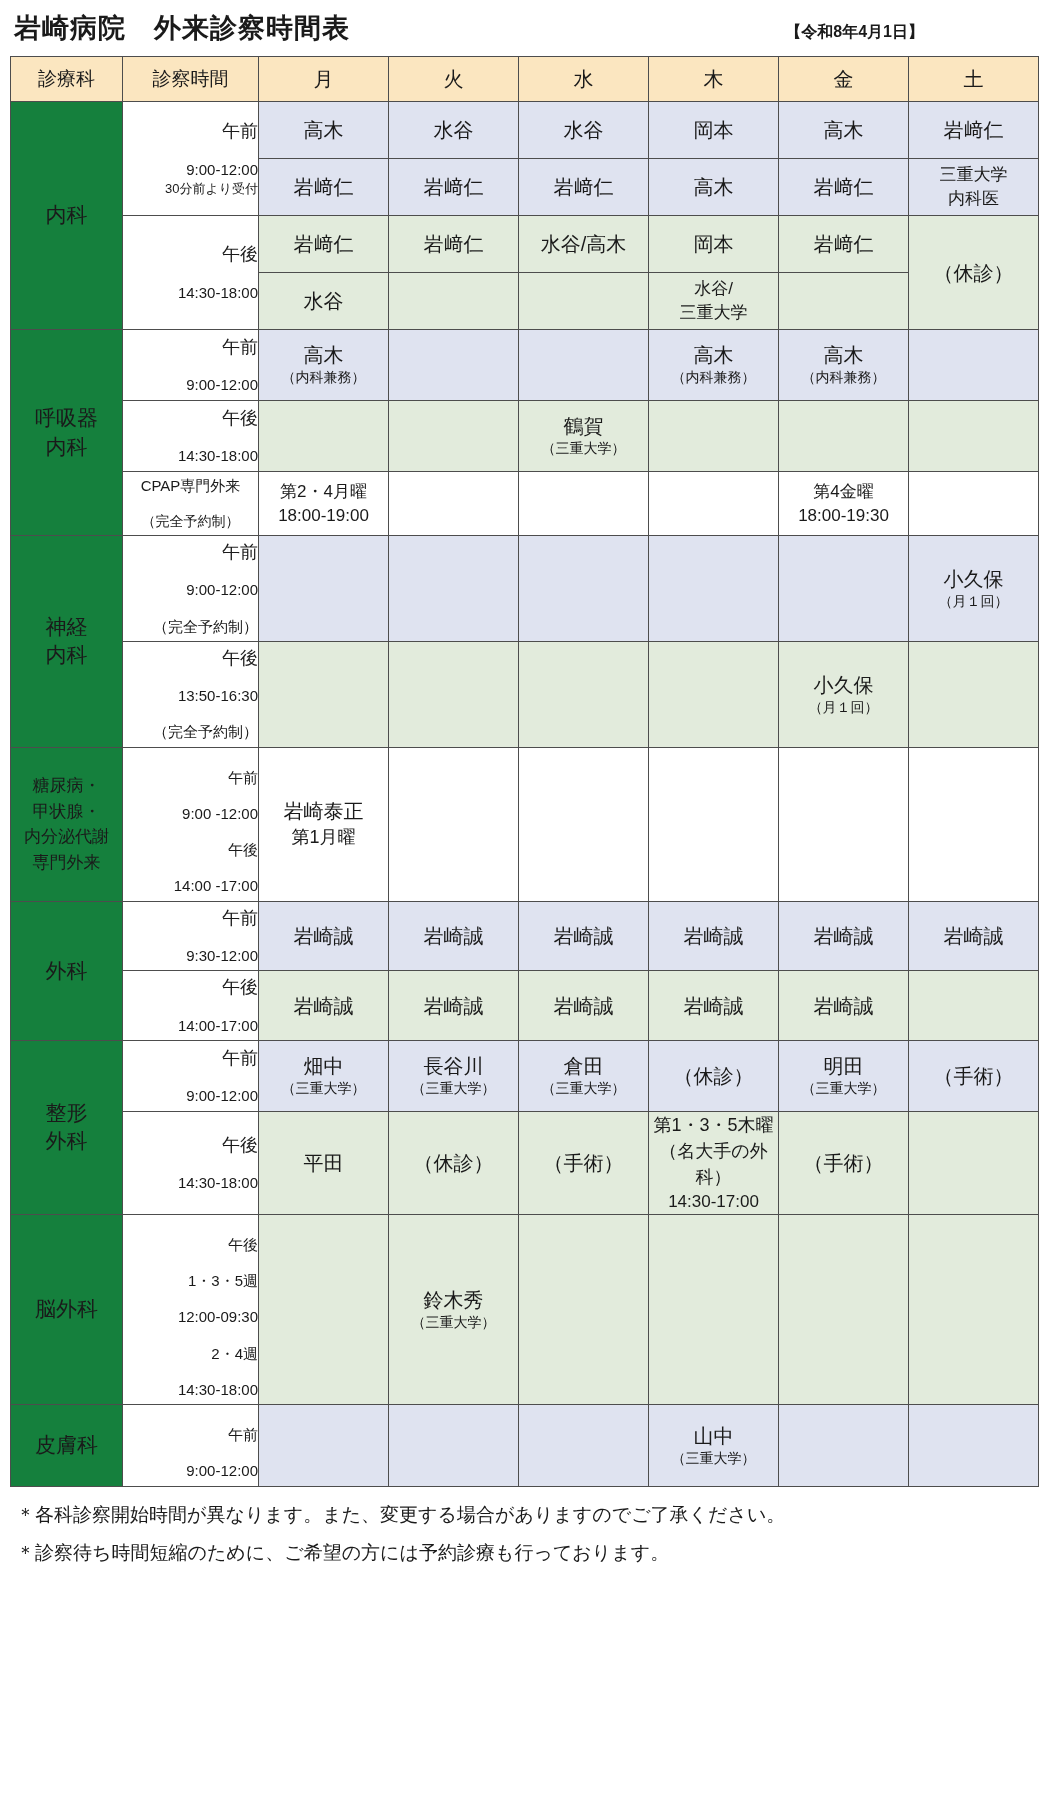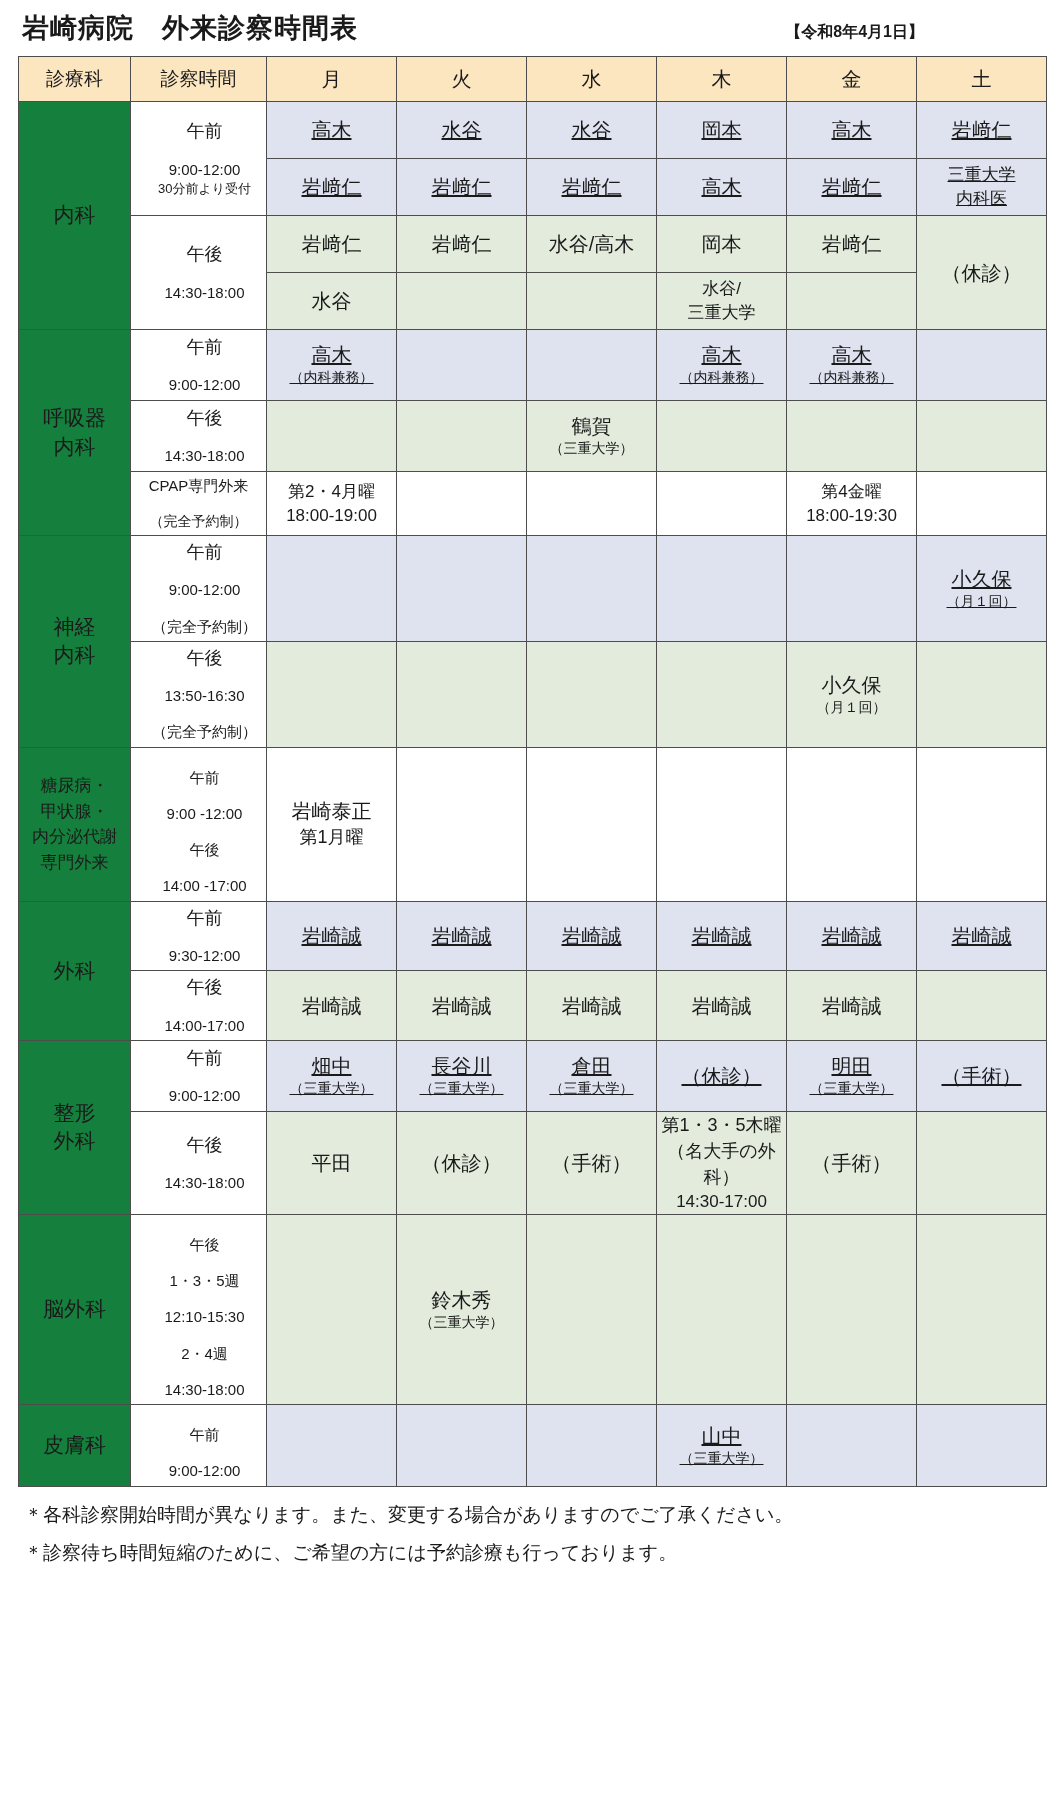--- a/index.html
+++ b/index.html
@@ -2,21 +2,21 @@
 <html><head>
 <meta charset="utf-8">
 <style>
   html,body{margin:0;padding:0;}
   body{
     width:1048px;
     background:#ffffff;
     font-family:"Liberation Sans","DejaVu Sans",sans-serif;
     color:#1a1a1a;
   }
-  .page{width:936px;box-sizing:border-box;padding:6px 10px 10px 18px;}
+  .page{width:936px;box-sizing:border-box;padding:6px 10px 10px 10px;}
 
   
   .header{display:flex;align-items:flex-end;justify-content:space-between;padding:4px 2px 10px 4px;}
   .title{font-size:27px;font-weight:bold;letter-spacing:1px;}
   .date{font-size:16px;font-weight:bold;padding-bottom:3px;}
 
   
   table{border-collapse:collapse;width:1028px;table-layout:fixed;}
   td,th{border:1px solid #4d4d4d;padding:0;text-align:center;vertical-align:middle;}
 
@@ -34,38 +34,38 @@
 
   td.dept{
     background:#15803d;
     font-size:21px;
     line-height:1.35;
   }
   td.dept.small{font-size:17px;line-height:1.5;}
 
   td.time{
     background:#ffffff;
-    text-align:center;
+    text-align:right;
     padding:4px 0 4px 12px;
     line-height:1.35;
   }
   td.time .t-main{font-size:18px;}
   td.time .t-sub{font-size:15px;margin-top:16px;}
   td.time .t-note{font-size:13px;}
   td.time.center{text-align:center;padding-left:0;}
   td.time.c-small .t-main{font-size:15px;}
   td.time.c-small .t-sub{font-size:14px;}
 
   td.cell{font-size:20px;line-height:1.3;}
   td.cell .sub{font-size:14px;display:block;line-height:1.4;}
   td.cell .mini{font-size:18px;display:block;line-height:1.45;}
   td.cell .mid{font-size:17px;display:block;line-height:1.4;}
   td.cell.small{font-size:16px;}
 
-  .bg-blue{background:#dfe3f0;text-decoration:underline;}
+  .bg-blue{background:#dfe3f0;}
   .bg-green{background:#e2ebdc;}
   .bg-white{background:#ffffff;}
 
   .h56{height:56px;}
   .h62{height:62px;}
   .h70{height:70px;}
   .h84{height:84px;}
 
   
   .notes{padding:14px 4px 0 6px;}
@@ -347,21 +347,21 @@
         </td>
         <td class="cell bg-green h70">（手術）</td>
         <td class="cell bg-green h70"></td>
       </tr>
 
       <tr>
         <td class="dept">脳外科</td>
         <td class="time">
           <div class="t-sub">午後</div>
           <div class="t-sub">1・3・5週</div>
-          <div class="t-sub">12:10-15:30</div>
+          <div class="t-sub">12:00-09:30</div>
           <div class="t-sub">2・4週</div>
           <div class="t-sub">14:30-18:00</div>
         </td>
         <td class="cell bg-green h84"></td>
         <td class="cell bg-green h84">
           <span>鈴木秀</span>
           <span class="sub">（三重大学）</span>
         </td>
         <td class="cell bg-green h84"></td>
         <td class="cell bg-green h84"></td>

